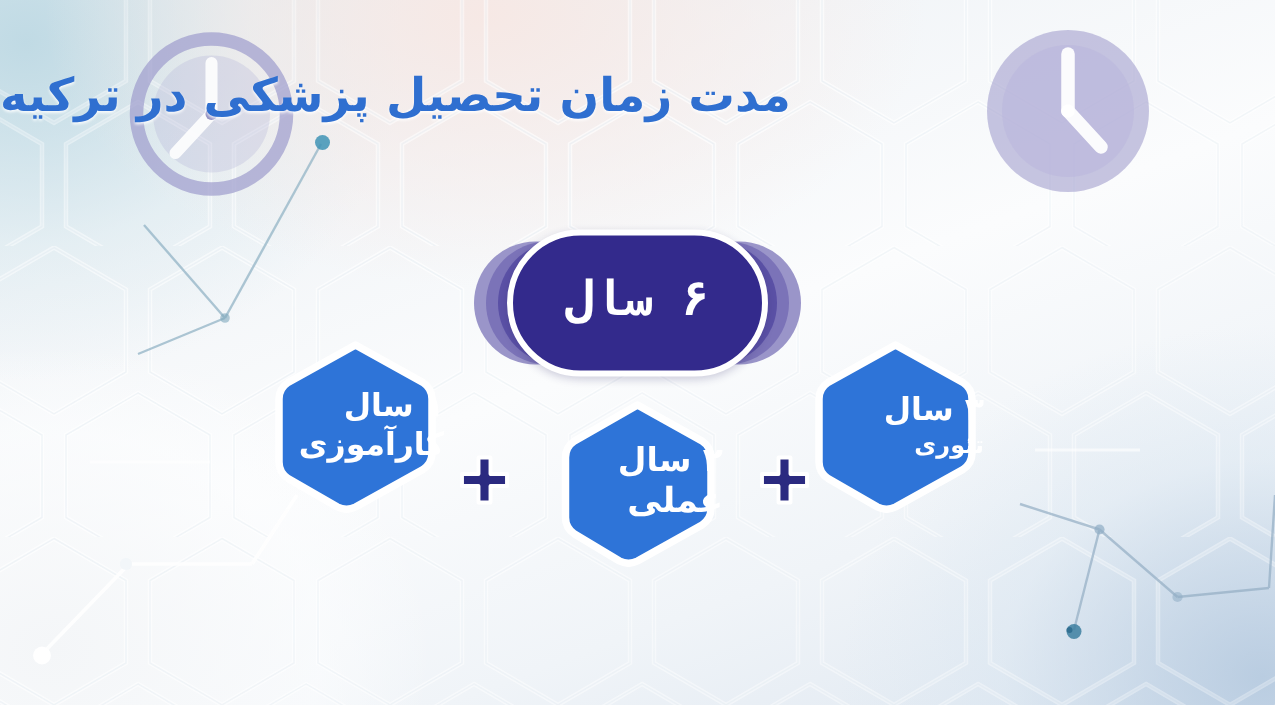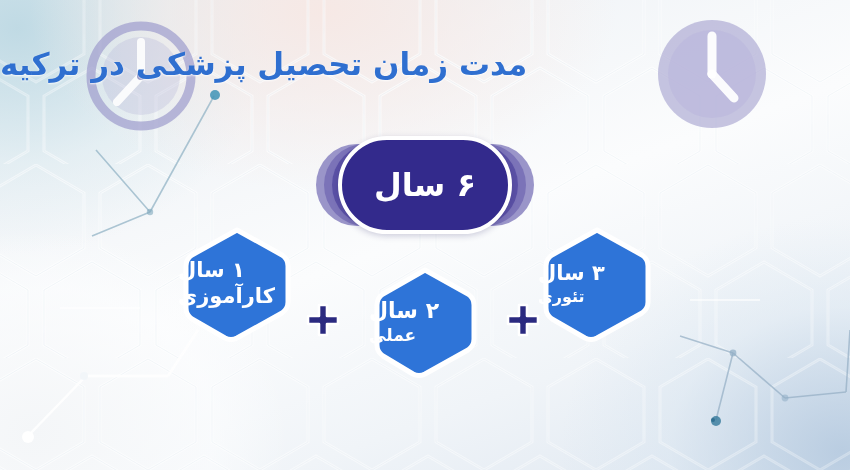--- a/index.html
+++ b/index.html
@@ -50,24 +50,25 @@
     letter-spacing: 0px;
     direction: rtl;
     text-shadow: 0 1px 2px rgba(255,255,255,0.85);
     z-index: 6;
   }
 
   
   .pill-group {
     position: absolute;
     left: 312px;
-    top: 136px;
+    top: 153px;
     width: 226px;
     height: 98px;
     z-index: 5;
+    font-family: Liberation Mono, monospace;
   }
   .pill-shadow {
     position: absolute;
     top: 8px;
     height: 82px;
     border-radius: 42px;
   }
   .pill-s3 { left: 4px;  width: 218px; background: #9a95c9; }
   .pill-s2 { left: 12px; width: 202px; background: #7b73b8; }
   .pill-s1 { left: 20px; width: 186px; background: #5b51a6; }
@@ -96,36 +97,36 @@
   
   .hex {
     position: absolute;
     z-index: 5;
   }
   .hex-inner {
     position: absolute;
     inset: 0;
     display: flex;
     flex-direction: column;
-    align-items: flex-end;
+    align-items: flex-start;
     justify-content: center;
     direction: rtl;
     color: #ffffff;
     line-height: 1.12;
   }
   .hex-line1 { font-size: 20px; font-weight: 700; }
   .hex-line2 { font-size: 16px; font-weight: 700; margin-top: 2px; }
 
   .hex-left   { left: 178px; top: 226px;  width: 118px; height: 116px; }
   .hex-left   .hex-line1 { font-size: 21px; }
   .hex-left   .hex-line2 { font-size: 21px; }
 
   .hex-center { left: 369px; top: 266px;  width: 113px; height: 112px; }
   .hex-center .hex-line1 { font-size: 22px; }
-  .hex-center .hex-line2 { font-size: 17px; }
+  .hex-center .hex-line2 { font-size: 23px; }
 
   .hex-right  { left: 538px; top: 226px;  width: 118px; height: 116px; }
   .hex-right  .hex-line1 { font-size: 21px; }
   .hex-right  .hex-line2 { font-size: 16px; }
 
   
   .plus {
     position: absolute;
     width: 34px;
     height: 34px;

